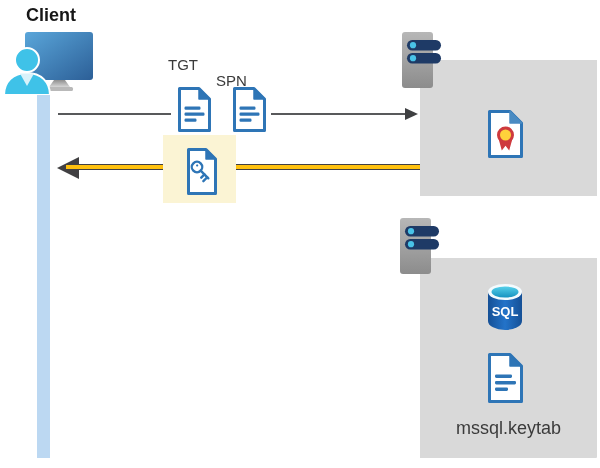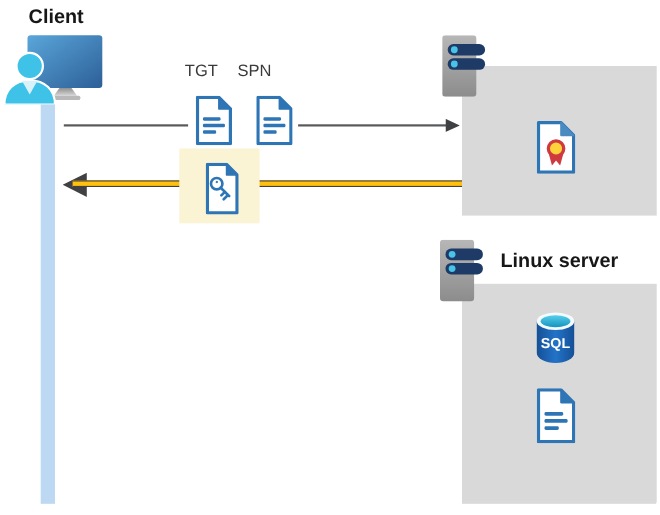--- a/index.html
+++ b/index.html
@@ -50,21 +50,21 @@
     </defs>
     <rect x="23" y="2" width="68" height="48" rx="3" fill="url(#gMon)"></rect>
     <polygon points="52,50 63,50 68,57 47,57" fill="url(#gStand)"></polygon>
     <rect x="44" y="57" width="27" height="4" rx="1.5" fill="#b9b9b9"></rect>
     <path d="M2 65 C2 52 11 43 25 43 C39 43 48 52 48 65 Z" fill="#3fc2e8" stroke="#ffffff" stroke-width="2"></path>
     <polygon points="18,43.5 32,43.5 25,56" fill="#d9f2fa"></polygon>
     <circle cx="25" cy="30" r="12" fill="#3fc2e8" stroke="#ffffff" stroke-width="2"></circle>
   </svg>
 
   <div class="abs small-label" style="left:168px;top:56px;width:44px;">TGT</div>
-  <div class="abs small-label" style="left:216px;top:56px;width:44px;">SPN</div>
+  <div class="abs small-label" style="left:216px;top:72px;width:44px;">SPN</div>
 
   <svg class="abs" style="left:178px;top:87px;" width="33" height="45" viewBox="0 0 33 45">
     <path d="M1.5 1.5 H21 L31.5 12 V43.5 H1.5 Z" fill="#ffffff" stroke="#2e75b6" stroke-width="3" stroke-linejoin="round"></path>
     <path d="M21 1.5 L31.5 12 H21 Z" fill="#2e75b6" stroke="#2e75b6" stroke-width="1.5" stroke-linejoin="round"></path>
     <rect x="6.5" y="19.5" width="16" height="3.2" rx="1.2" fill="#2e75b6"></rect>
     <rect x="6.5" y="25.5" width="20" height="3.2" rx="1.2" fill="#2e75b6"></rect>
     <rect x="6.5" y="31.5" width="12" height="3.2" rx="1.2" fill="#2e75b6"></rect>
   </svg>
 
   <svg class="abs" style="left:233px;top:87px;" width="33" height="45" viewBox="0 0 33 45">
@@ -116,21 +116,20 @@
         <stop offset="0" stop-color="#b7b7b7"></stop>
           <stop offset="1" stop-color="#8c8c8c"></stop>
       </linearGradient>
     </defs>
     <rect x="0" y="0" width="31" height="56" rx="3" fill="url(#gSrv2)"></rect>
     <rect x="5" y="8" width="34" height="10.5" rx="5.2" fill="#1e3a66"></rect>
     <rect x="5" y="21" width="34" height="10.5" rx="5.2" fill="#1e3a66"></rect>
     <circle cx="11" cy="13.2" r="3.1" fill="#49c3e8"></circle>
     <circle cx="11" cy="26.2" r="3.1" fill="#49c3e8"></circle>
   </svg>
-  <div class="abs title" style="left:455px;top:227px;width:145px;">Linux server</div>
 
   <svg class="abs" style="left:487px;top:283px;" width="36" height="48" viewBox="0 0 36 48">
     <defs>
       <linearGradient id="gSqlBody" x1="0" y1="0" x2="1" y2="0">
         <stop offset="0" stop-color="#155096"></stop>
           <stop offset="0.5" stop-color="#2373c9"></stop>
           <stop offset="1" stop-color="#155096"></stop>
       </linearGradient>
       <linearGradient id="gSqlTop" x1="0" y1="0" x2="0" y2="1">
         <stop offset="0" stop-color="#56d0ea"></stop>
@@ -144,14 +143,15 @@
   </svg>
 
   <svg class="abs" style="left:488px;top:353px;" width="35" height="50" viewBox="0 0 35 50">
     <path d="M1.5 1.5 H22 L33.5 13 V48.5 H1.5 Z" fill="#ffffff" stroke="#2e75b6" stroke-width="3" stroke-linejoin="round"></path>
     <path d="M22 1.5 L33.5 13 H22 Z" fill="#2e75b6" stroke="#2e75b6" stroke-width="1.5" stroke-linejoin="round"></path>
     <rect x="7" y="21.5" width="17" height="3.4" rx="1.3" fill="#2e75b6"></rect>
     <rect x="7" y="28" width="21" height="3.4" rx="1.3" fill="#2e75b6"></rect>
     <rect x="7" y="34.5" width="13" height="3.4" rx="1.3" fill="#2e75b6"></rect>
   </svg>
 
+  <div class="abs file-label" style="left:420px;top:418px;width:177px;">mssql.keytab</div>
 
 </div>
 
 </body></html>

